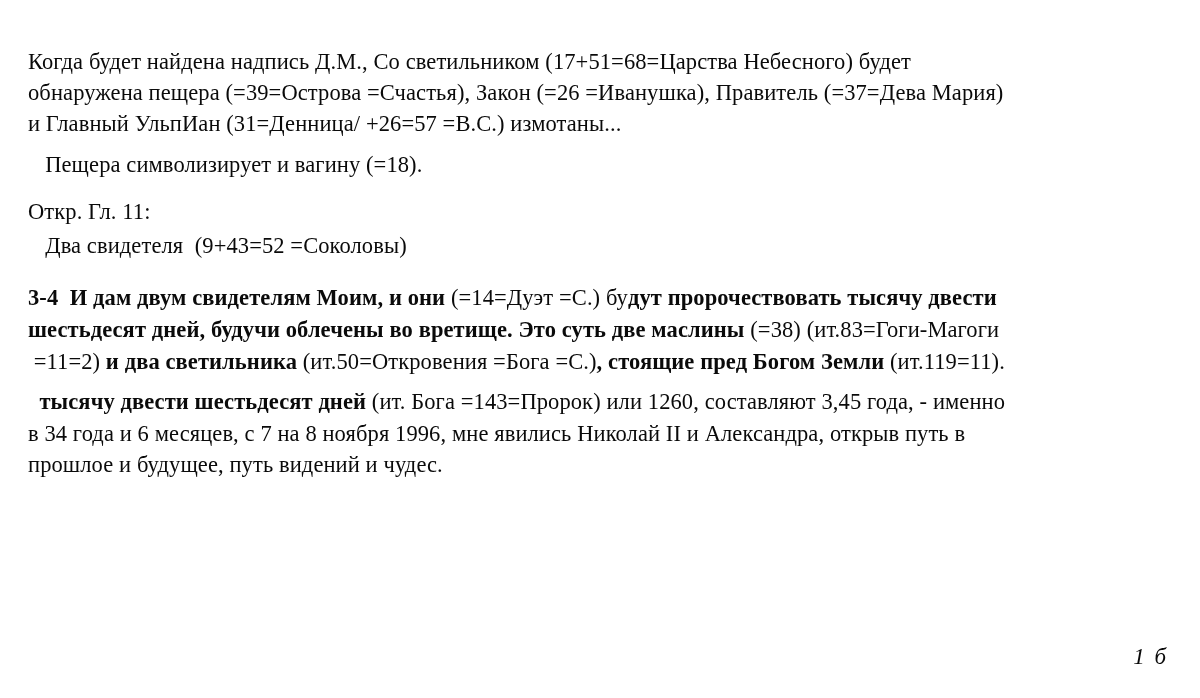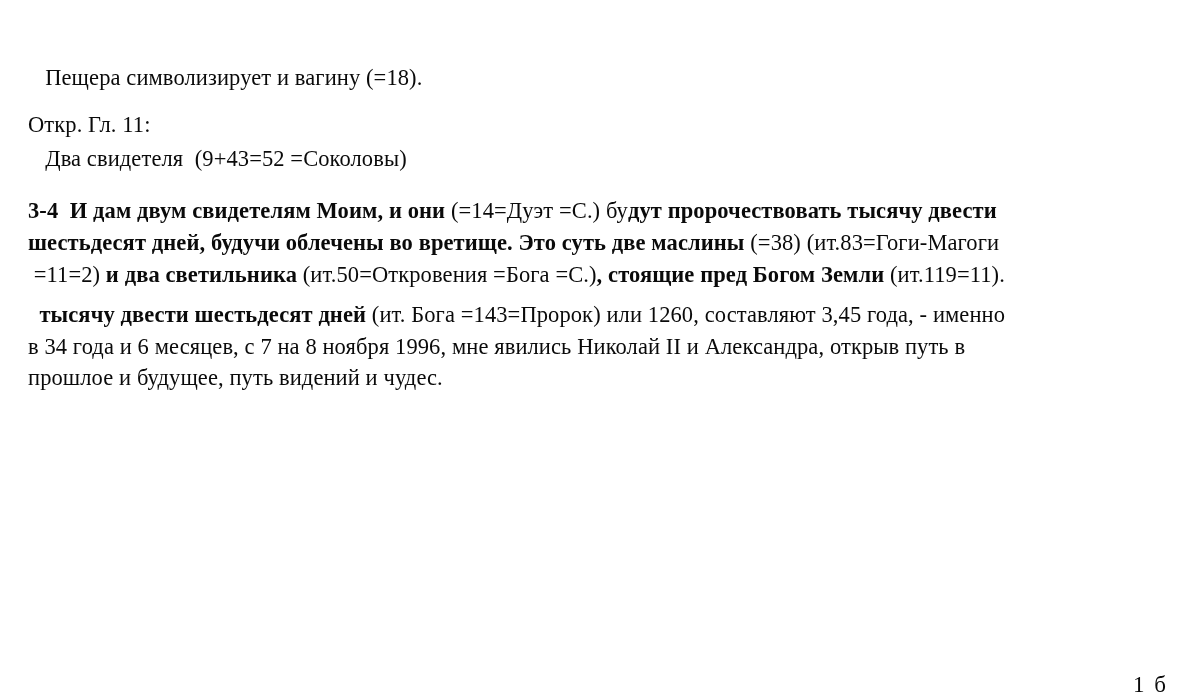--- a/index.html
+++ b/index.html
@@ -26,40 +26,44 @@
     letter-spacing: 0.1px;
   }
   .run.r { font-weight: normal; font-style: normal; }
   .run.b { font-weight: bold; }
   .run.i { font-style: italic; }
 
   
   p[data-name="title-line"]          { margin-bottom: 12px; }
   p[data-name="source-line"]         { margin-bottom: 13px; }
   p[data-name="quote-paragraph"]     { margin: 0; }
-  p[data-name="cave-note"]           { margin-top: 16px; }
+  p[data-name="cave-note"]           { margin-top: 10px; }
   p[data-name="revelation-heading"]  { margin-top: 16px; }
   p[data-name="two-witnesses-line"]  { margin-top: 3px; }
   p[data-name="verse-3-4"]           { margin-top: 21px; line-height: 32px; }
   p[data-name="sackcloth-paragraph"] { margin-top: 4px; line-height: 31.5px; }
   p[data-name="thousand-days-paragraph"] { margin-top: 8px; line-height: 31.5px; }
 
   .page-number {
     position: absolute;
     right: 32px;
-    bottom: 0;
+    bottom: 28px;
     font-size: 23px;
     letter-spacing: 2px;
+    font-style: italic;
   }
 </style>
 </head>
 <body>
 
 <div class="page" data-name="document-page">
   <div data-name="document-body">
+      <p class="para" data-name="quote-paragraph"><span class="run r" data-name="text-run">Когда будет найдена надпись Д.М., Со светильником (17+51=68=Царства Небесного) будет
+обнаружена пещера (=39=Острова =Счастья), Закон (=26 =Иванушка), Правитель (=37=Дева Мария)
+и Главный УльпИан (31=Денница/ +26=57 =В.С.) измотаны...</span></p>
       <p class="para" data-name="cave-note"><span class="run r" data-name="text-run">   Пещера символизирует и вагину (=18).</span></p>
       <p class="para" data-name="revelation-heading"><span class="run r" data-name="text-run">Откр. Гл. 11:</span></p>
       <p class="para" data-name="two-witnesses-line"><span class="run r" data-name="text-run">   Два свидетеля  (9+43=52 =Соколовы)</span></p>
       <p class="para" data-name="verse-3-4"><span class="run b" data-name="text-run">3-4  И дам двум свидетелям Моим, и они </span><span class="run r" data-name="text-run">(=14=Дуэт =С.) бу</span><span class="run b" data-name="text-run">дут пророчествовать тысячу двести
 шестьдесят дней, будучи облечены во вретище. Это суть две маслины </span><span class="run r" data-name="text-run">(=38) (ит.83=Гоги-Магоги
  =11=2) </span><span class="run b" data-name="text-run">и два светильника </span><span class="run r" data-name="text-run">(ит.50=Откровения =Бога =С.)</span><span class="run b" data-name="text-run">, стоящие пред Богом Земли </span><span class="run r" data-name="text-run">(ит.119=11).</span></p>
       <p class="para" data-name="thousand-days-paragraph"><span class="run b" data-name="text-run">  тысячу двести шестьдесят дней </span><span class="run r" data-name="text-run">(ит. Бога =143=Пророк) или 1260, составляют 3,45 года, - именно
 в 34 года и 6 месяцев, с 7 на 8 ноября 1996, мне явились Николай II и Александра, открыв путь в
 прошлое и будущее, путь видений и чудес.</span></p>
     </div>

